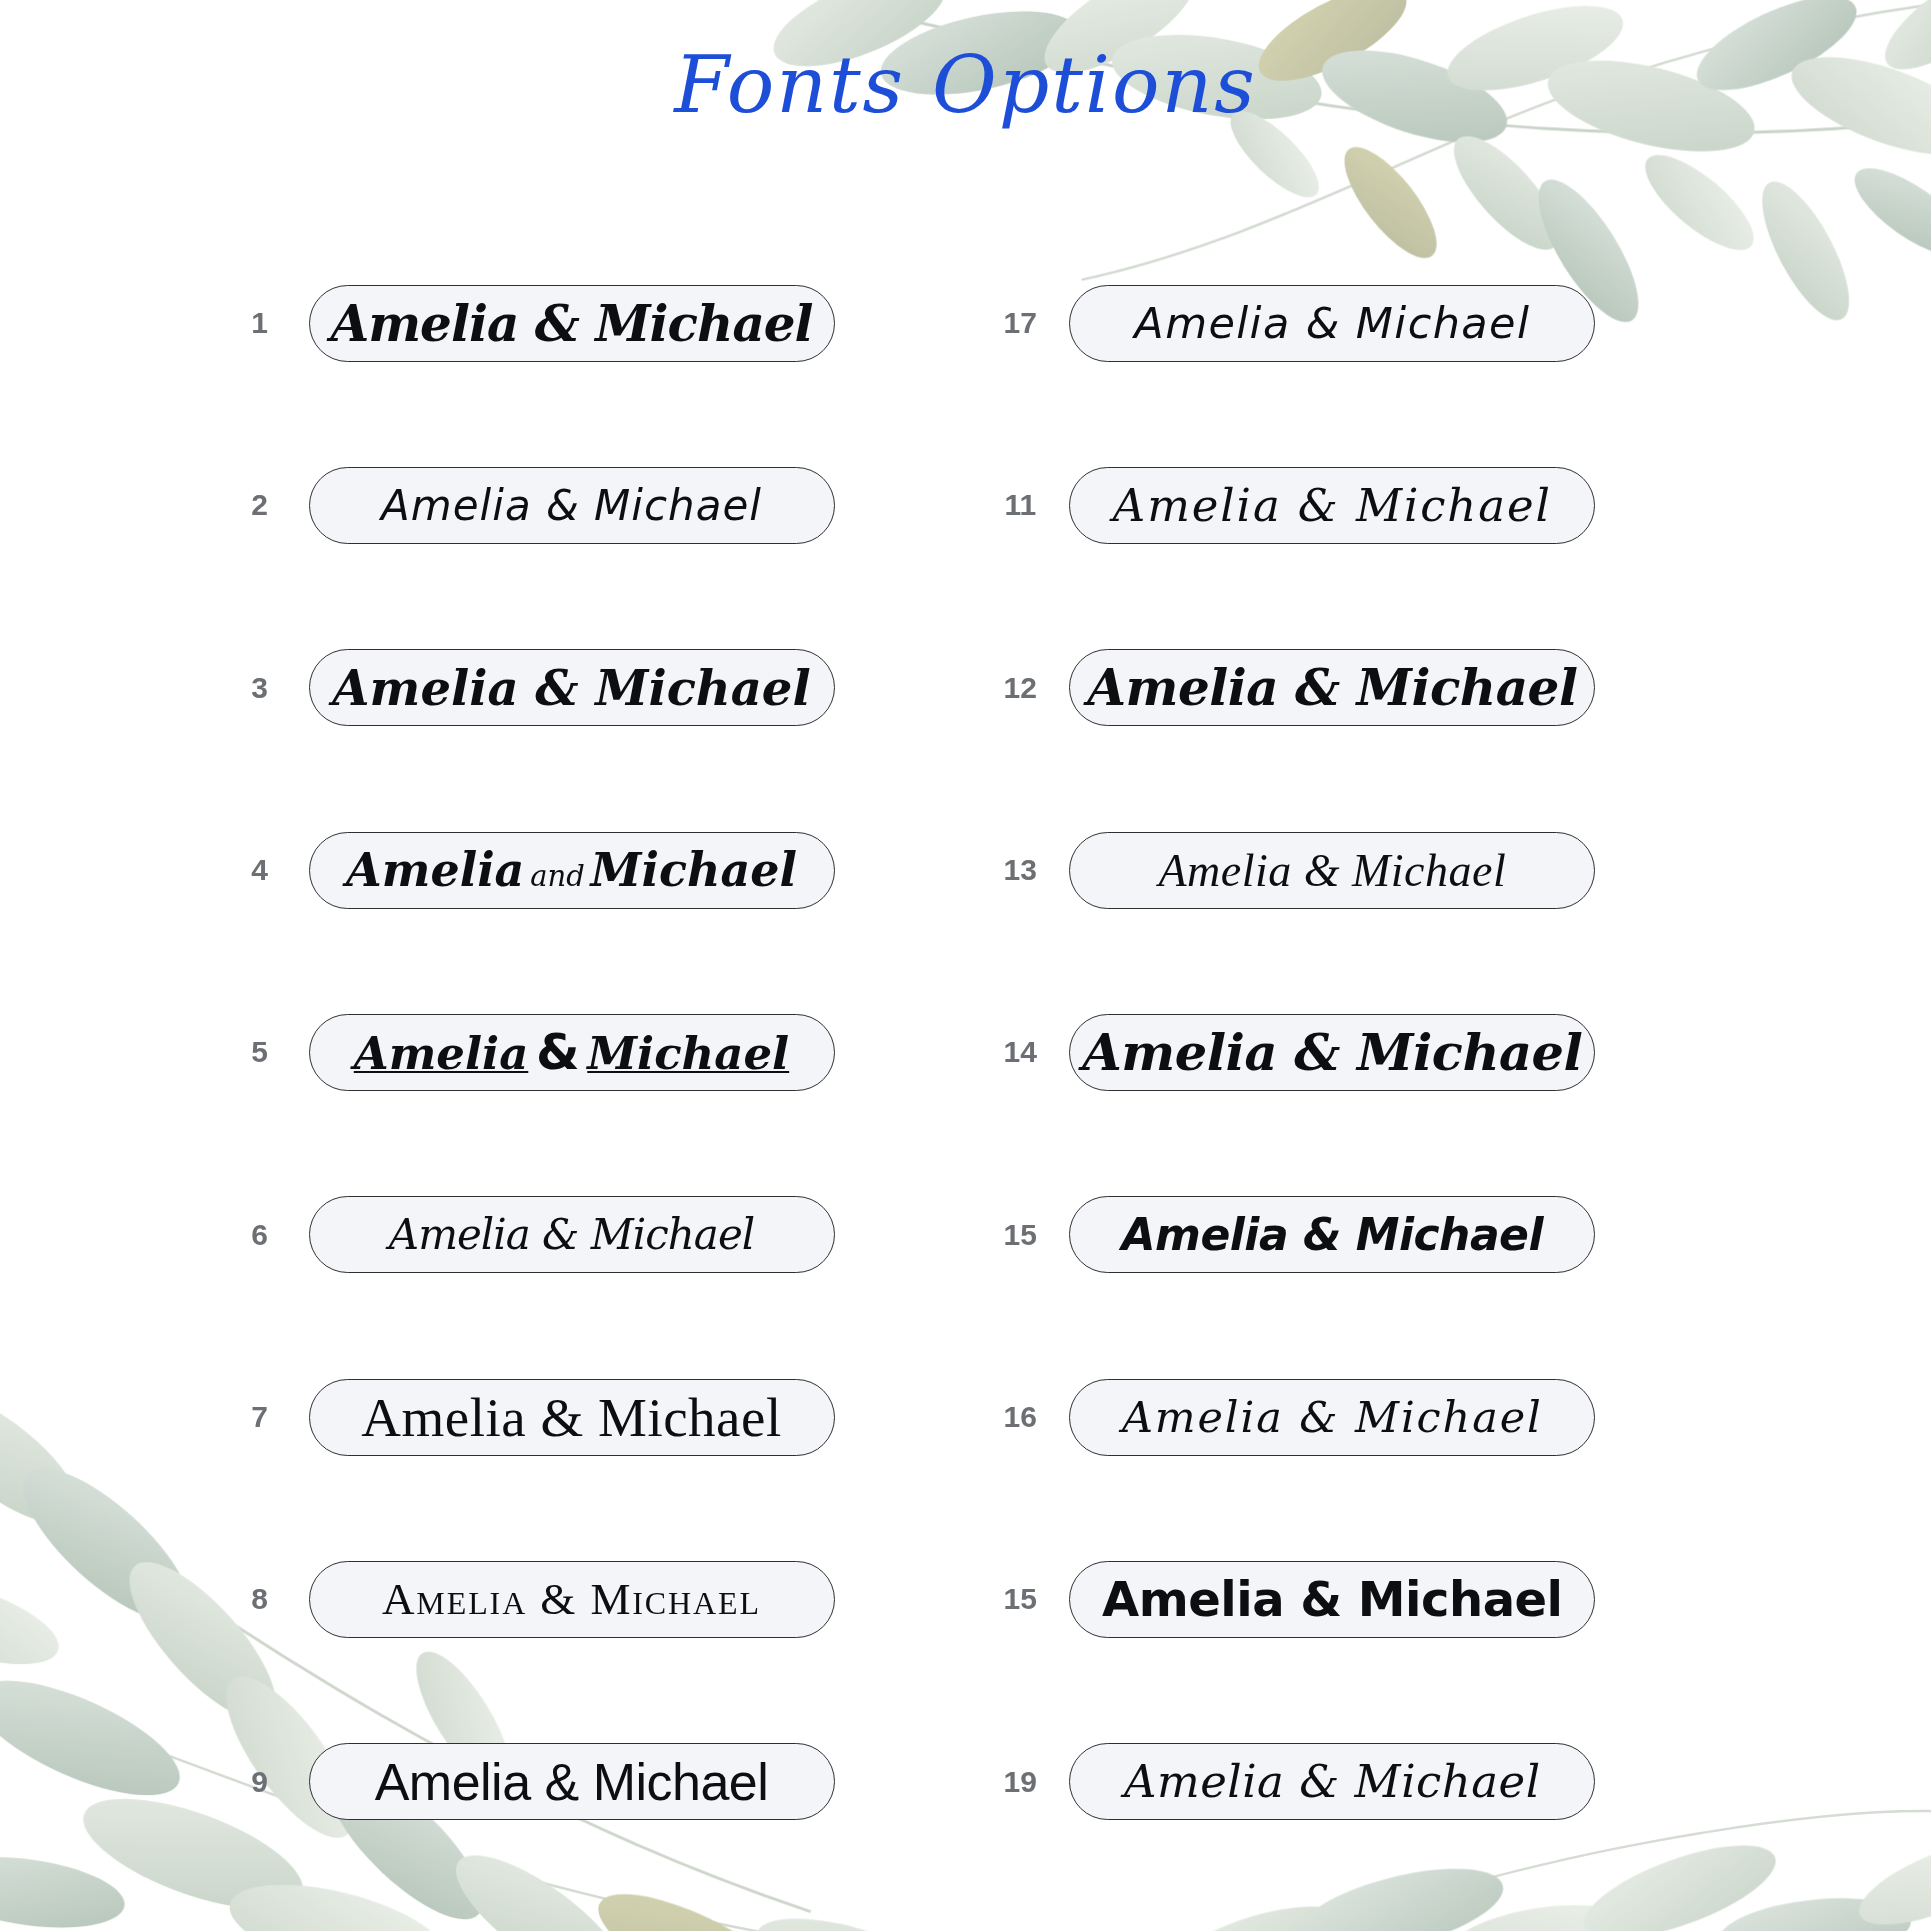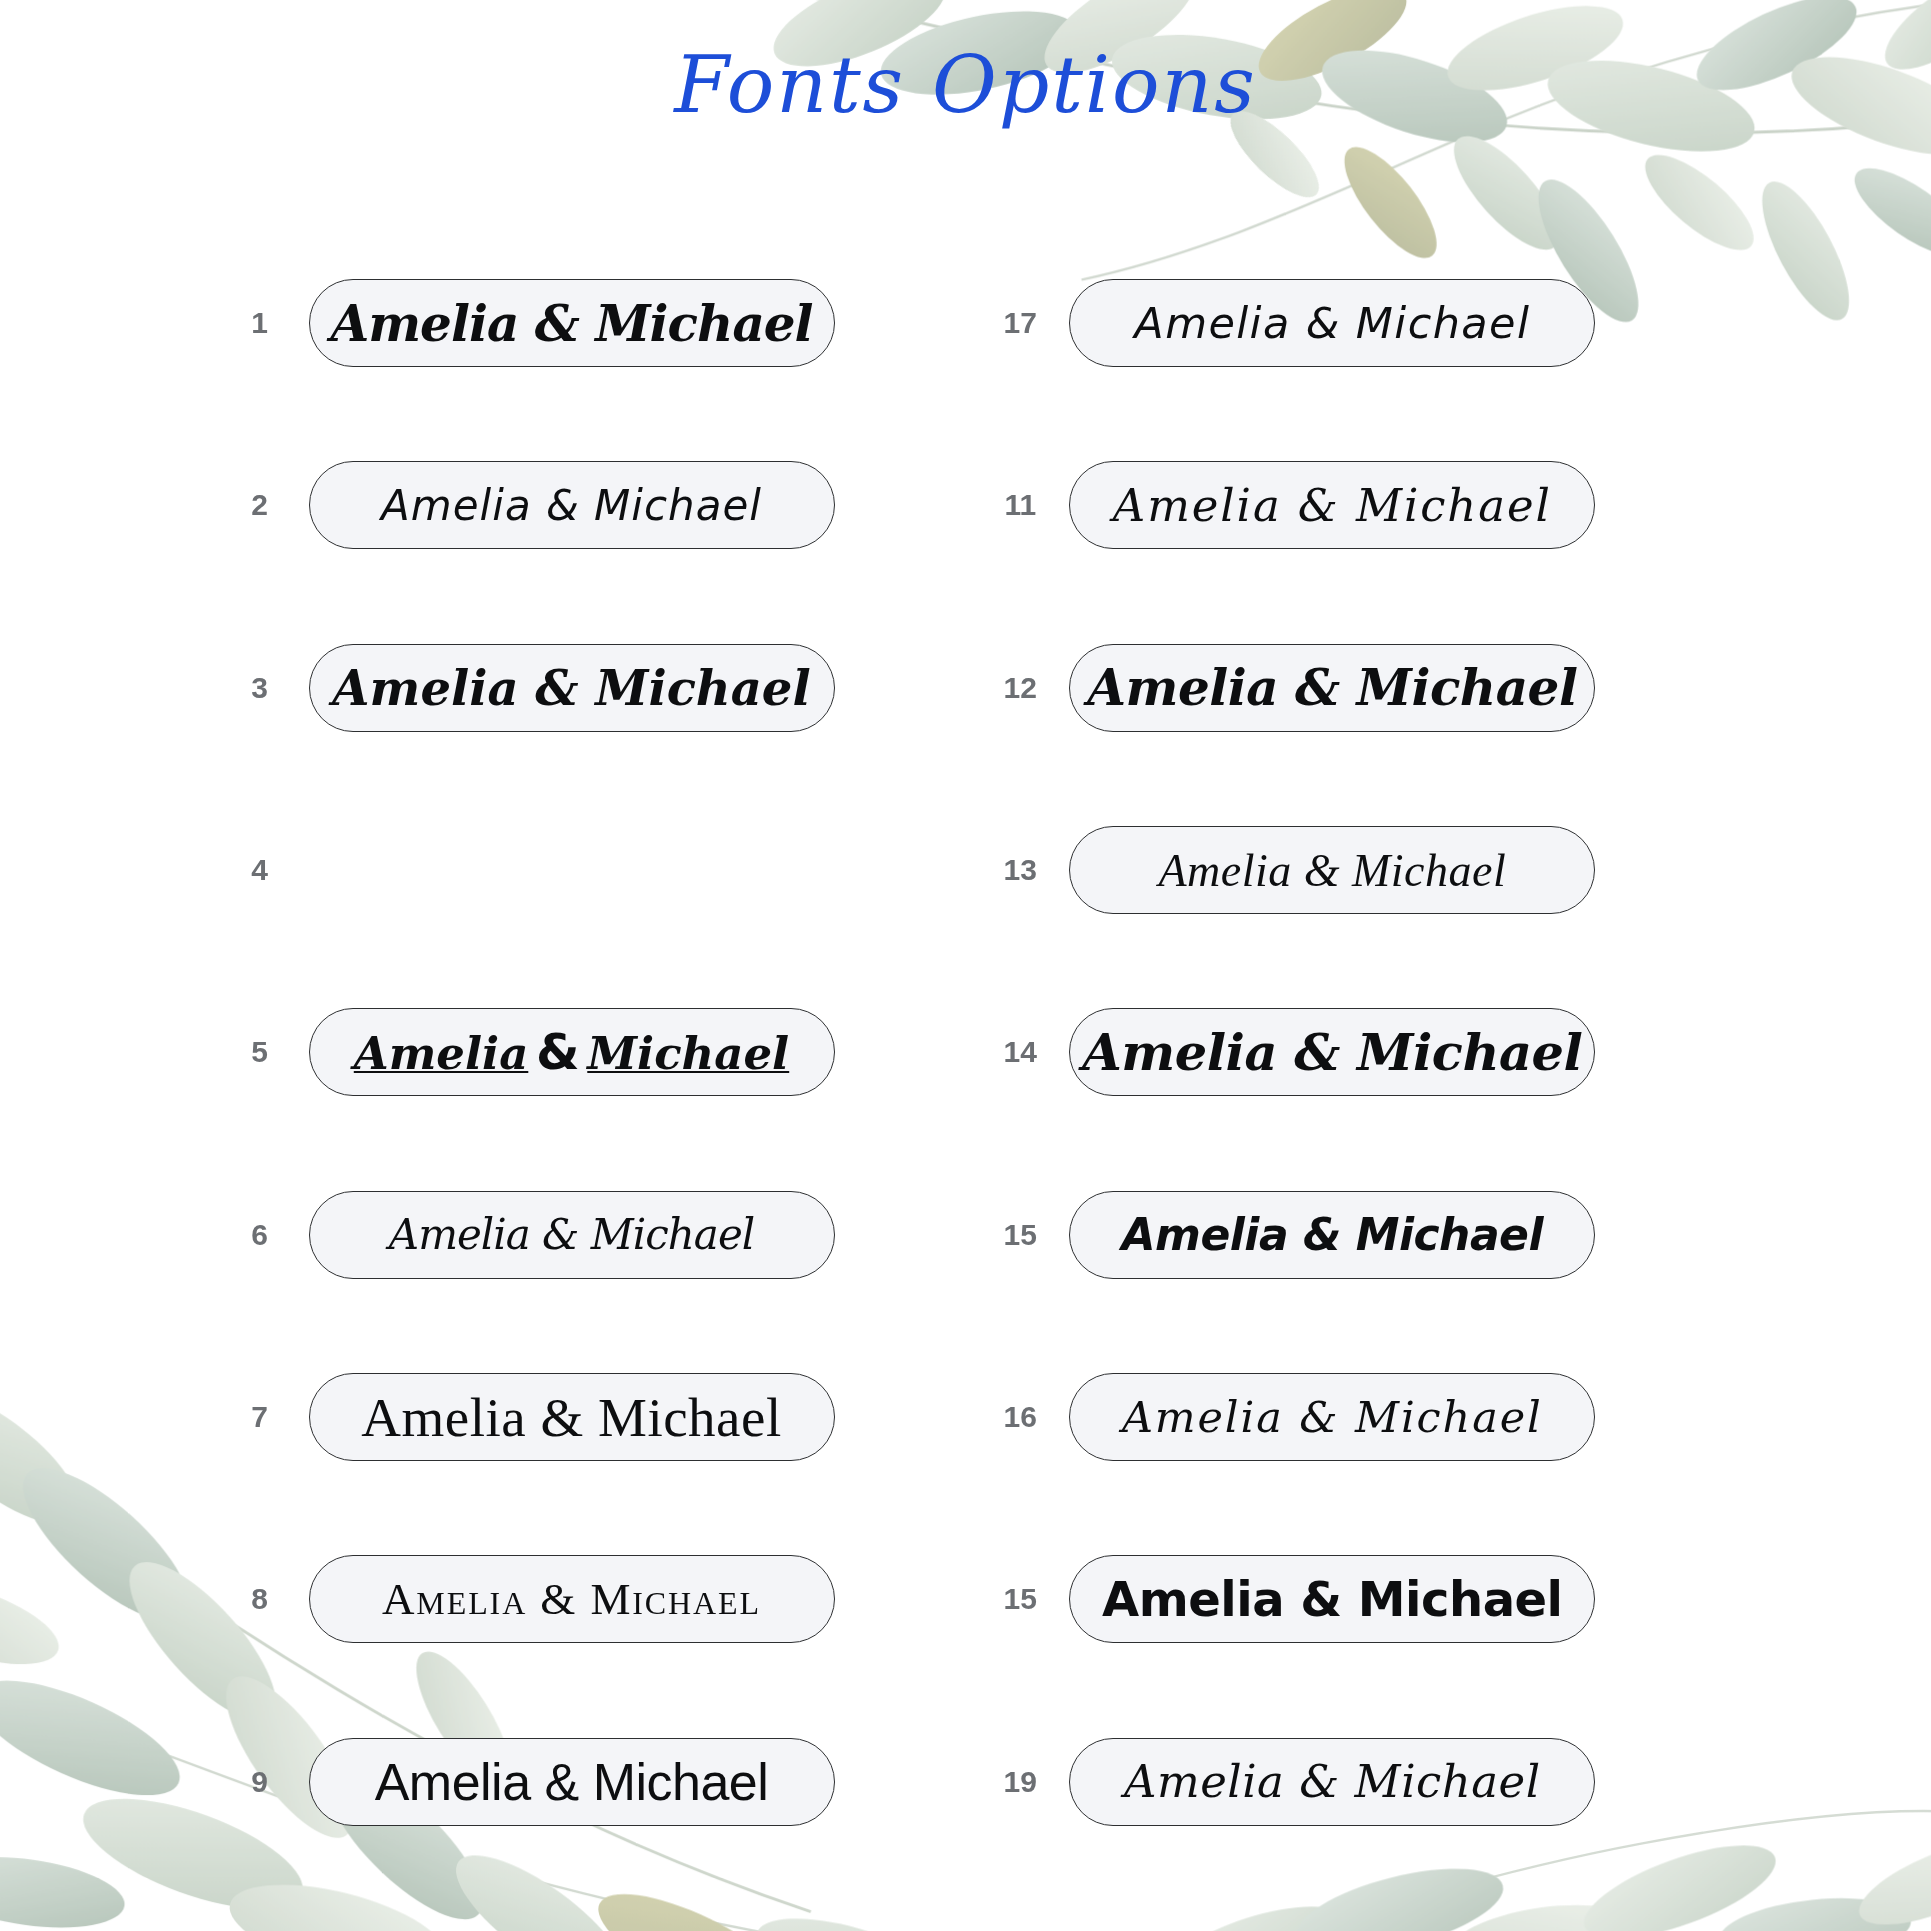--- a/index.html
+++ b/index.html
@@ -84,21 +84,21 @@
     text-align: center;
     font-family: "Liberation Sans", sans-serif;
     font-weight: bold;
     font-size: 30px;
     color: #6c6f73;
     flex: 0 0 auto;
   }
 
   .pill {
     width: 526px;
-    height: 88px;
+    height: 77px;
     border: 1.4px solid #2d2f31;
     border-radius: 52px;
     background: #f4f5f8;
     display: flex;
     align-items: center;
     justify-content: center;
     box-sizing: border-box;
     margin-left: 13.5px;
     overflow: hidden;
     color: #0d0e10;
@@ -253,20 +253,23 @@
 
   <div class="cell right">
     <span class="num">12</span>
     <span class="pill">
       <span class="s12">Amelia &amp; Michael</span>
     </span>
   </div>
 
   <div class="cell left">
     <span class="num">4</span>
+    <span class="pill">
+      <span class="s4"><span>Amelia</span><span class="small">and</span><span>Michael</span></span>
+    </span>
   </div>
 
   <div class="cell right">
     <span class="num">13</span>
     <span class="pill">
       <span class="s13">Amelia &amp; Michael</span>
     </span>
   </div>
 
   <div class="cell left">

